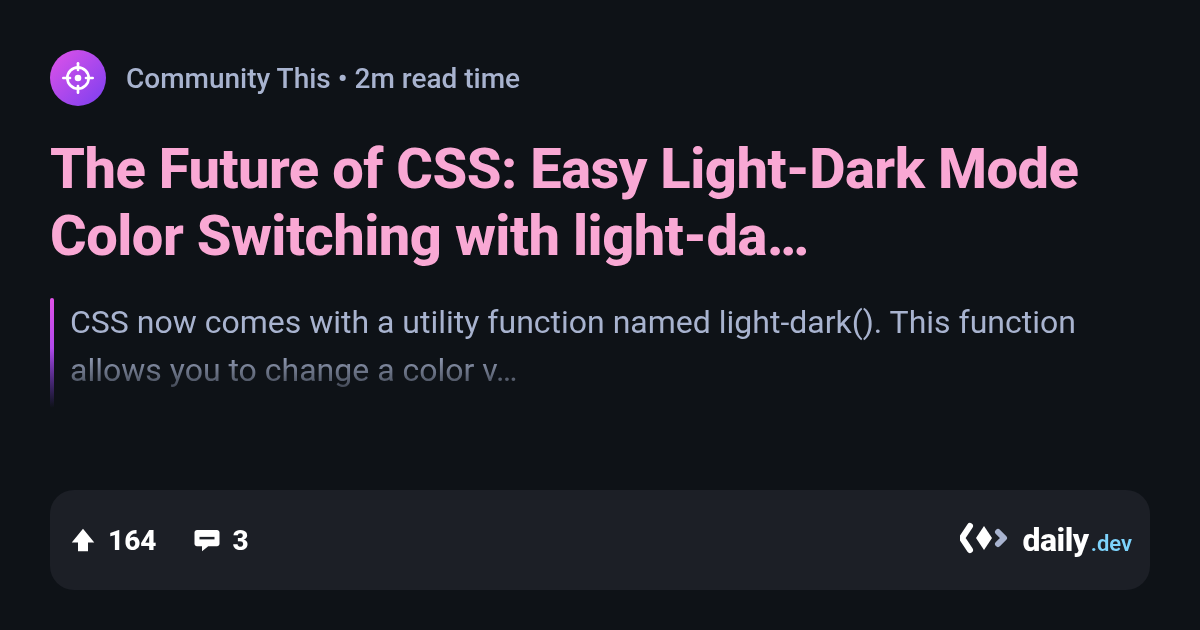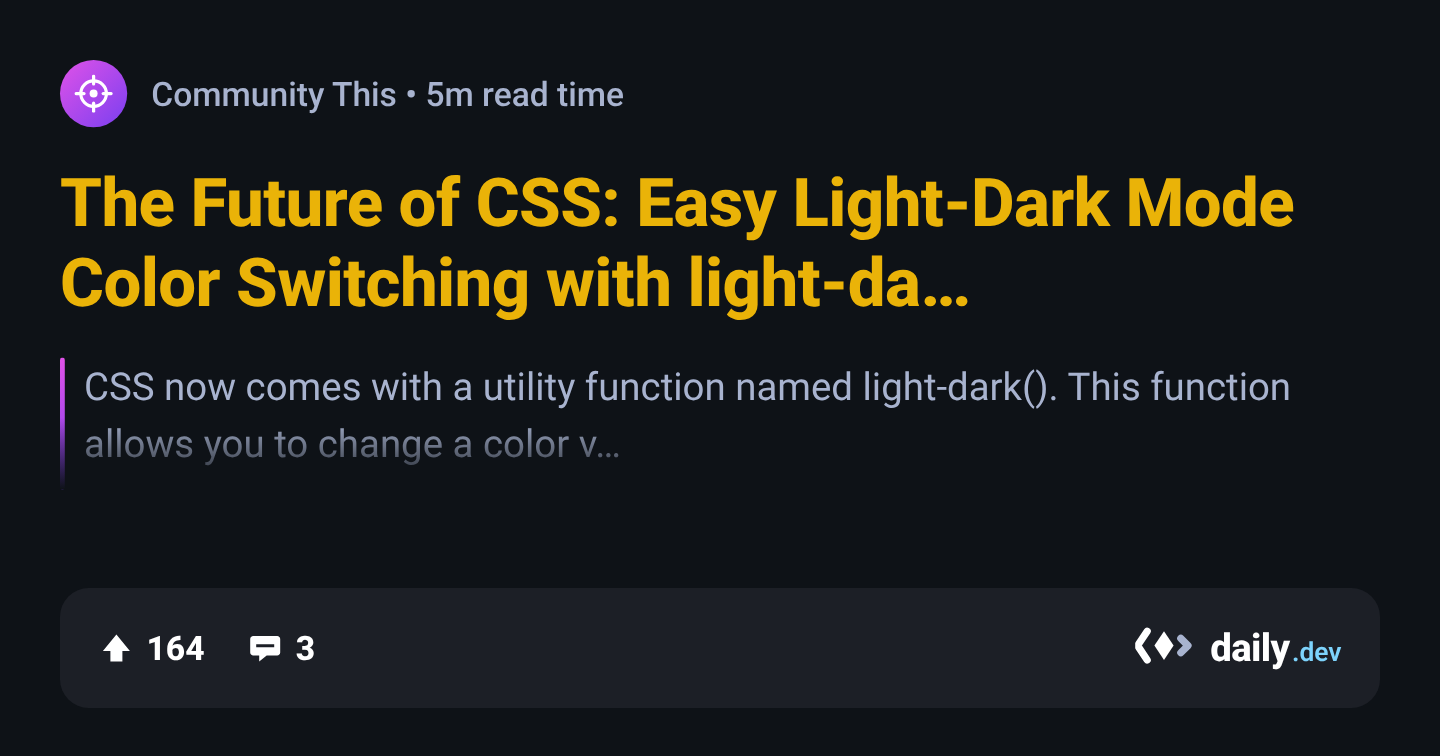--- a/index.html
+++ b/index.html
@@ -47,21 +47,21 @@
       height: 32px;
     }
     
     .meta-text {
       color: #a8b3cf;
       font-size: 28px;
       font-weight: 500;
     }
     
     .title {
-      color: #eab308;
+      color: #f9a8d4;
       font-size: 56px;
       font-weight: 800;
       line-height: 1.2;
       margin-bottom: 28px;
       letter-spacing: -0.5px;
     }
     
     .excerpt-wrapper {
       position: relative;
       padding-left: 20px;
@@ -94,21 +94,21 @@
       right: 0;
       bottom: 0;
       height: 60px;
       background: linear-gradient(180deg, rgba(14,18,23,0) 0%, rgba(14,18,23,1) 100%);
       pointer-events: none;
     }
     
     .footer-bar {
       background: #1c1f26;
       border-radius: 24px;
-      padding: 24px 32px;
+      padding: 24px 18px;
       display: flex;
       align-items: center;
       justify-content: space-between;
       margin-top: auto;
       margin-bottom: 40px;
     }
     
     .stats {
       display: flex;
       align-items: center;
@@ -168,21 +168,21 @@
       <svg viewBox="0 0 24 24" fill="none">
         <circle cx="12" cy="12" r="8" stroke="#ffffff" stroke-width="2"></circle>
         <circle cx="12" cy="12" r="2.5" fill="#ffffff"></circle>
         <line x1="12" y1="1" x2="12" y2="6" stroke="#ffffff" stroke-width="2" stroke-linecap="round"></line>
         <line x1="12" y1="18" x2="12" y2="23" stroke="#ffffff" stroke-width="2" stroke-linecap="round"></line>
         <line x1="1" y1="12" x2="6" y2="12" stroke="#ffffff" stroke-width="2" stroke-linecap="round"></line>
         <line x1="18" y1="12" x2="23" y2="12" stroke="#ffffff" stroke-width="2" stroke-linecap="round"></line>
       </svg>
     </div>
     <div class="meta-text">
-      <span>Community This</span><span> • </span><span>5m read time</span>
+      <span>Community This</span><span> • </span><span>2m read time</span>
     </div>
   </div>
 
   <h1 class="title">The Future of CSS: Easy Light-Dark Mode Color Switching with light-da…</h1>
 
   <div class="excerpt-wrapper">
     <div class="excerpt-border"></div>
     <div class="excerpt">CSS now comes with a utility function named light-dark(). This function allows you to change a color v…</div>
     <div class="excerpt-fade"></div>
   </div>

